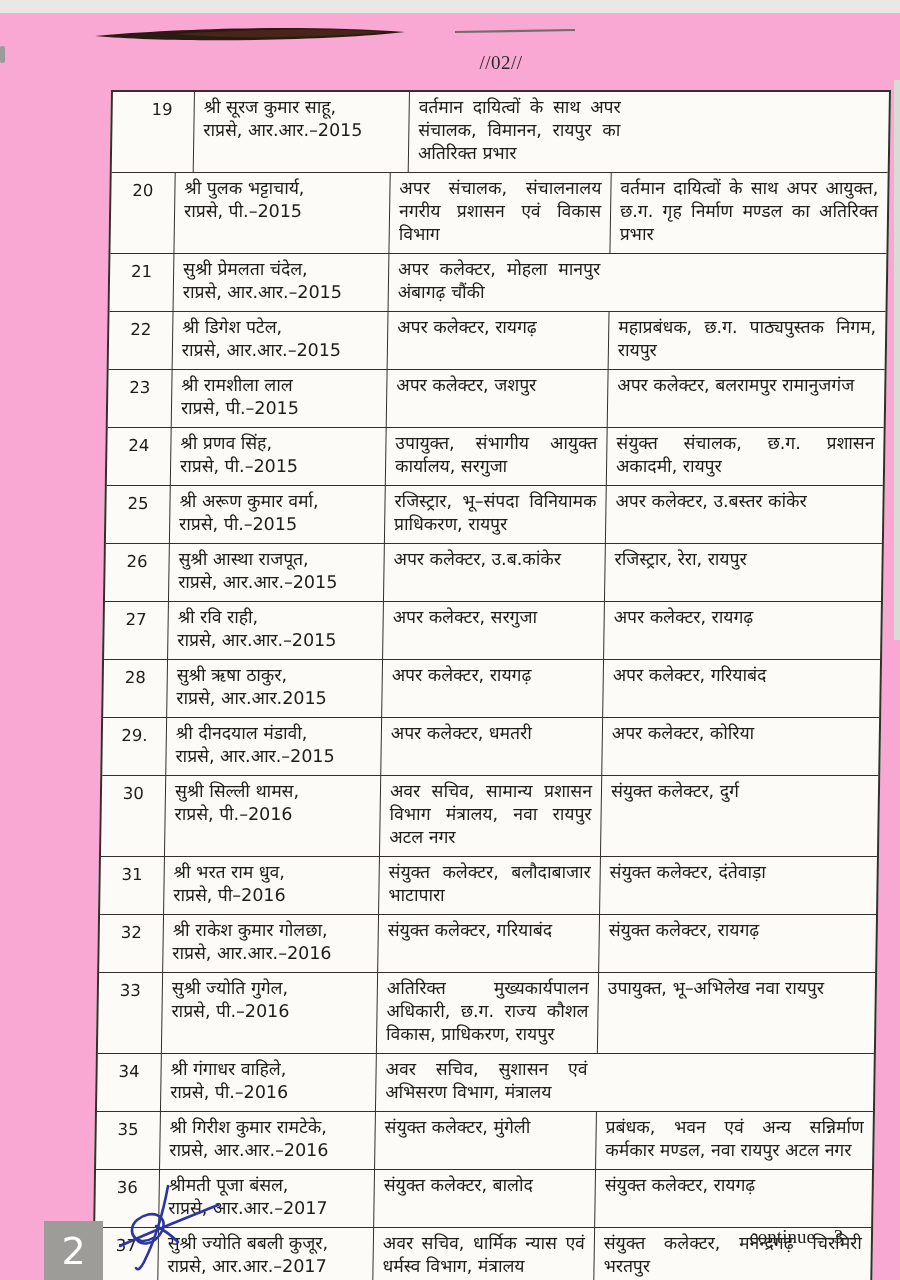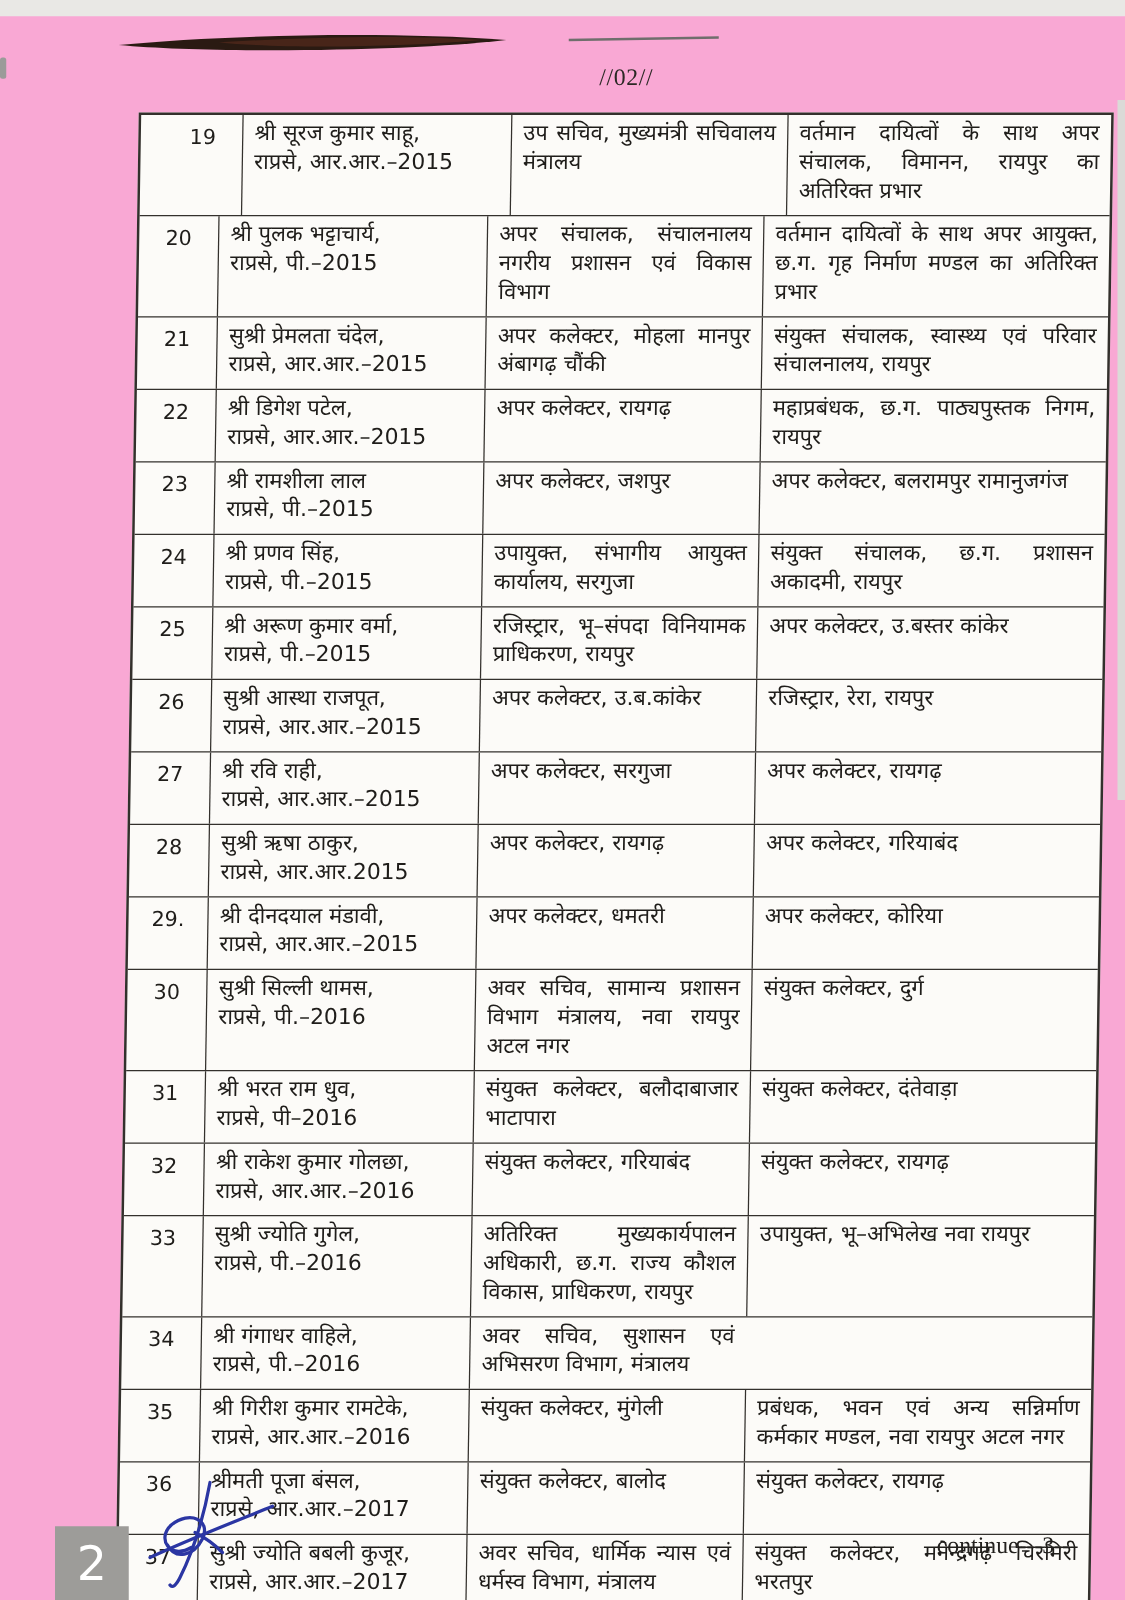--- a/index.html
+++ b/index.html
@@ -42,38 +42,36 @@
     <path d="M455,32 L575,30" stroke="#6f6e6c" stroke-width="2.2" fill="none"></path>
   </svg>
 
   <div class="page-header">//02//</div>
 
   <div class="table">
   <div class="row">
     <div class="cell sn">19</div>
     <div class="cell name">श्री सूरज कुमार साहू,
 राप्रसे, आर.आर.–2015</div>
-    <div class="cell cur">उप सचिव, मुख्यमंत्री सचिवालय मंत्रालय</div>
     <div class="cell new">वर्तमान दायित्वों के साथ अपर संचालक, विमानन, रायपुर का अतिरिक्त प्रभार</div>
   </div>
 
   <div class="row">
     <div class="cell sn">20</div>
     <div class="cell name">श्री पुलक भट्टाचार्य,
 राप्रसे, पी.–2015</div>
     <div class="cell cur">अपर संचालक, संचालनालय नगरीय प्रशासन एवं विकास विभाग</div>
     <div class="cell new">वर्तमान दायित्वों के साथ अपर आयुक्त, छ.ग. गृह निर्माण मण्डल का अतिरिक्त प्रभार</div>
   </div>
 
   <div class="row">
     <div class="cell sn">21</div>
     <div class="cell name">सुश्री प्रेमलता चंदेल,
 राप्रसे, आर.आर.–2015</div>
     <div class="cell cur">अपर कलेक्टर, मोहला मानपुर अंबागढ़ चौंकी</div>
-    <div class="cell new">संयुक्त संचालक, स्वास्थ्य एवं परिवार संचालनालय, रायपुर</div>
   </div>
 
   <div class="row">
     <div class="cell sn">22</div>
     <div class="cell name">श्री डिगेश पटेल,
 राप्रसे, आर.आर.–2015</div>
     <div class="cell cur">अपर कलेक्टर, रायगढ़</div>
     <div class="cell new">महाप्रबंधक, छ.ग. पाठ्यपुस्तक निगम, रायपुर</div>
   </div>
 

